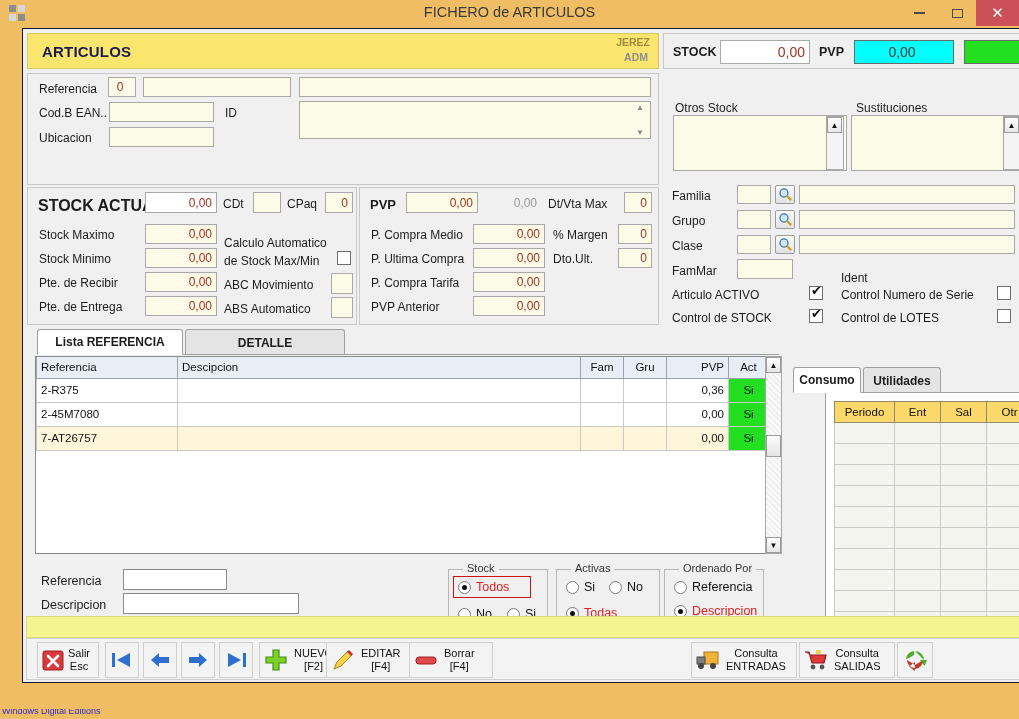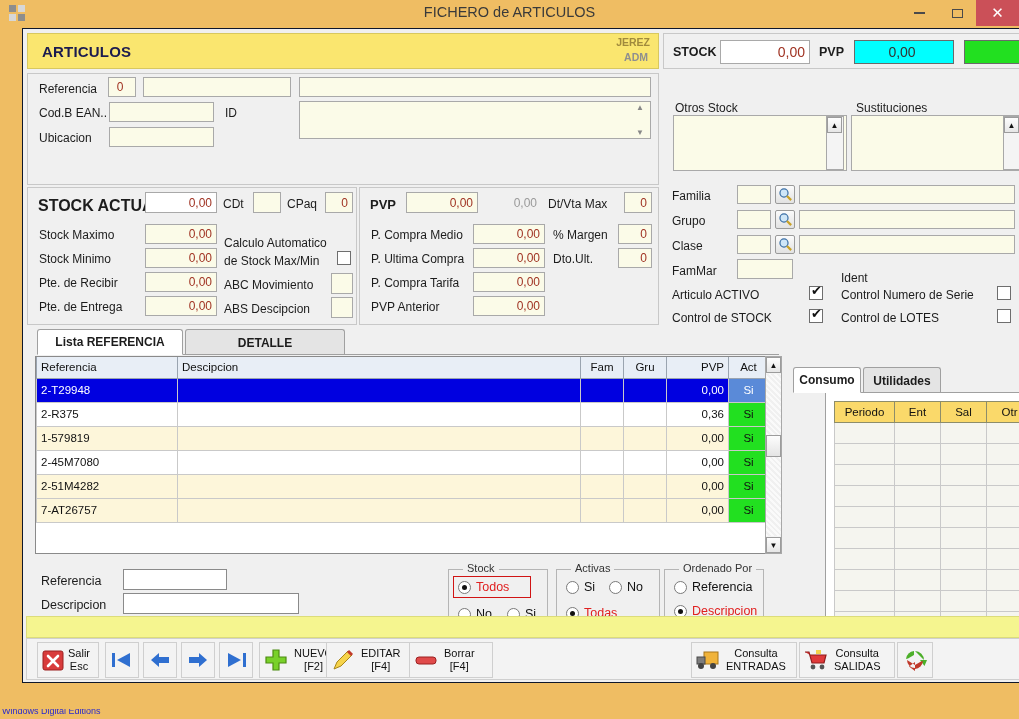--- a/index.html
+++ b/index.html
@@ -289,21 +289,21 @@
       <div class="fld" style="left:117px; top:84px; width:72px; height:20px;">0,00</div>
       <div class="lbl" style="left:11px; top:112px;">Pte. de Entrega</div>
       <div class="fld" style="left:117px; top:108px; width:72px; height:20px;">0,00</div>
 
       <div class="lbl" style="left:196px; top:48px;">Calculo Automatico</div>
       <div class="lbl" style="left:196px; top:66px;">de Stock Max/Min</div>
       <div class="chk" style="left:309px; top:63px;"></div>
 
       <div class="lbl" style="left:196px; top:90px;">ABC Movimiento</div>
       <div class="fld" style="left:303px; top:85px; width:22px; height:21px;"></div>
-      <div class="lbl" style="left:196px; top:114px;">ABS Descipcion</div>
+      <div class="lbl" style="left:196px; top:114px;">ABS Automatico</div>
       <div class="fld" style="left:303px; top:109px; width:22px; height:21px;"></div>
     </div>
 
     <div class="grp" style="left:336px; top:158px; width:300px; height:138px;">
       <div class="lbl bold" style="left:10px; top:9px; font-size:13px;">PVP</div>
       <div class="fld" style="left:46px; top:4px; width:72px; height:21px;">0,00</div>
       <div class="fld gray" style="left:125px; top:4px; width:56px; height:21px;">0,00</div>
       <div class="lbl" style="left:188px; top:9px;">Dt/Vta Max</div>
       <div class="fld" style="left:264px; top:4px; width:28px; height:21px;">0</div>
 
@@ -393,54 +393,30 @@
             <tr>
               <th>Referencia</th>
               <th>Descipcion</th>
               <th class="c">Fam</th>
               <th class="c">Gru</th>
               <th class="r">PVP</th>
               <th class="c">Act</th>
             </tr>
           </thead>
           <tbody id="grid-body">
-              <tr class="sel">
-                <td>2-T29948</td>
-                <td></td>
-                <td></td>
-                <td></td>
-                <td class="num">0,00</td>
-                <td class="act">Si</td>
-              </tr>
               <tr>
                 <td>2-R375</td>
                 <td></td>
                 <td></td>
                 <td></td>
                 <td class="num">0,36</td>
                 <td class="act">Si</td>
               </tr>
-              <tr class="alt">
-                <td>1-579819</td>
-                <td></td>
-                <td></td>
-                <td></td>
-                <td class="num">0,00</td>
-                <td class="act">Si</td>
-              </tr>
               <tr>
                 <td>2-45M7080</td>
-                <td></td>
-                <td></td>
-                <td></td>
-                <td class="num">0,00</td>
-                <td class="act">Si</td>
-              </tr>
-              <tr class="alt">
-                <td>2-51M4282</td>
                 <td></td>
                 <td></td>
                 <td></td>
                 <td class="num">0,00</td>
                 <td class="act">Si</td>
               </tr>
               <tr class="alt">
                 <td>7-AT26757</td>
                 <td></td>
                 <td></td>

